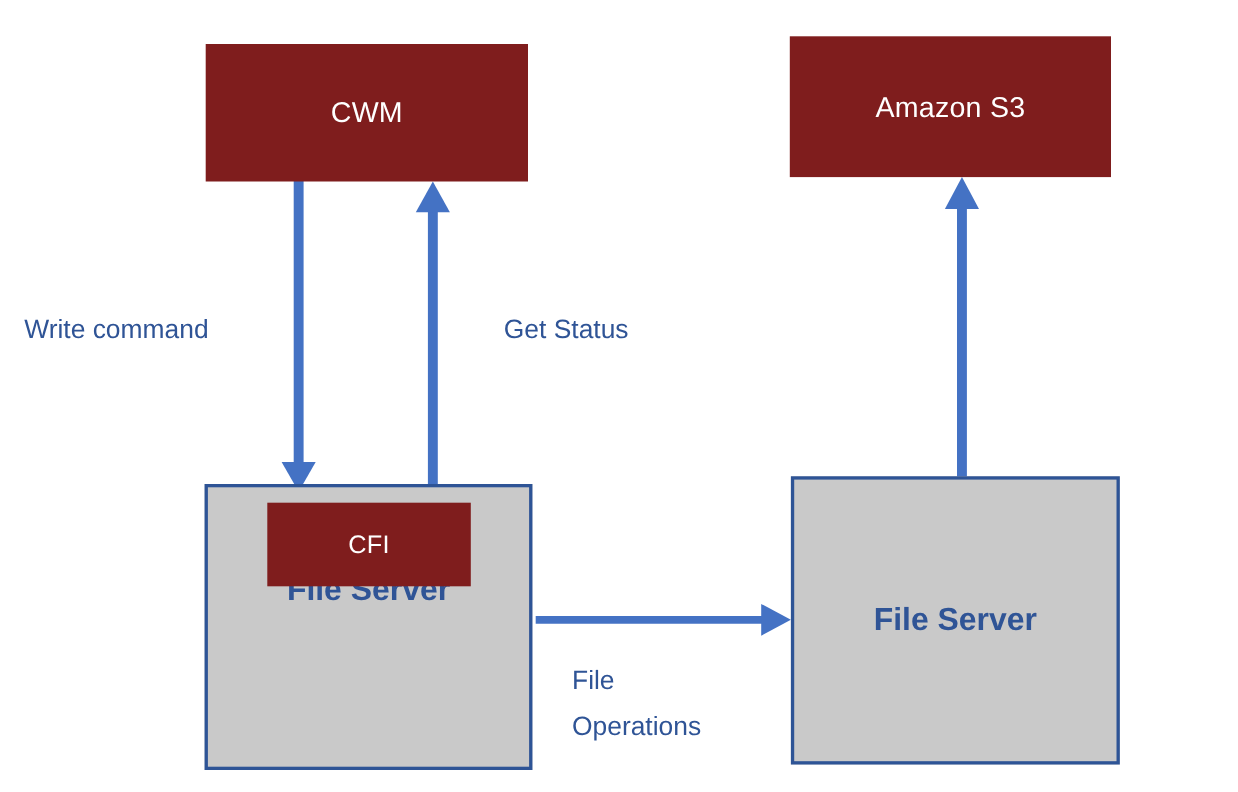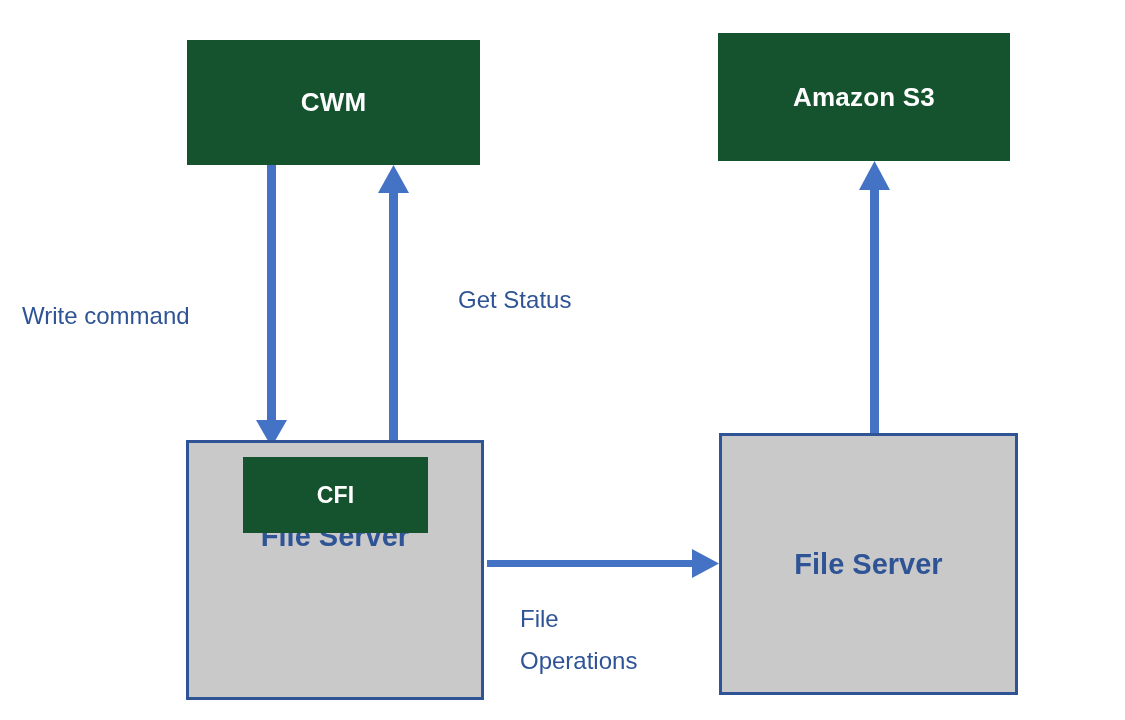--- a/index.html
+++ b/index.html
@@ -17,24 +17,24 @@
   }
   .node-box {
     position: absolute;
     box-sizing: border-box;
     display: flex;
     align-items: center;
     justify-content: center;
     text-align: center;
   }
   .box-blue {
-    background: #14532d;
+    background: #7f1d1d;
     color: #ffffff;
     font-size: 26px;
-    font-weight: 700;
+    font-weight: 400;
     letter-spacing: 0.2px;
   }
   .box-gray {
     background: #C9C9C9;
     border: 3px solid #2E5496;
     color: #2F5496;
     font-size: 29px;
     font-weight: bold;
   }
   .gray-label {
@@ -107,21 +107,21 @@
   </div>
 
   <div class="node-box box-blue" style="left:243px; top:457px; width:185px; height:76px; font-size:23px;">
     <span>CFI</span>
   </div>
 
   <div class="node-box box-gray" style="left:719px; top:433px; width:299px; height:262px;">
     <span>File Server</span>
   </div>
 
-  <div class="edge-label" style="left:22px; top:279px;margin-top:16px;">Write command</div>
+  <div class="edge-label" style="left:22px; top:279px;">Write command</div>
 
   <div class="edge-label" style="left:438px; top:279px;margin-left:20px;">Get Status</div>
 
 
   <div class="edge-label" style="left:520px; top:598px;">File
 Operations</div>
 
 </div>
 
 </body></html>

